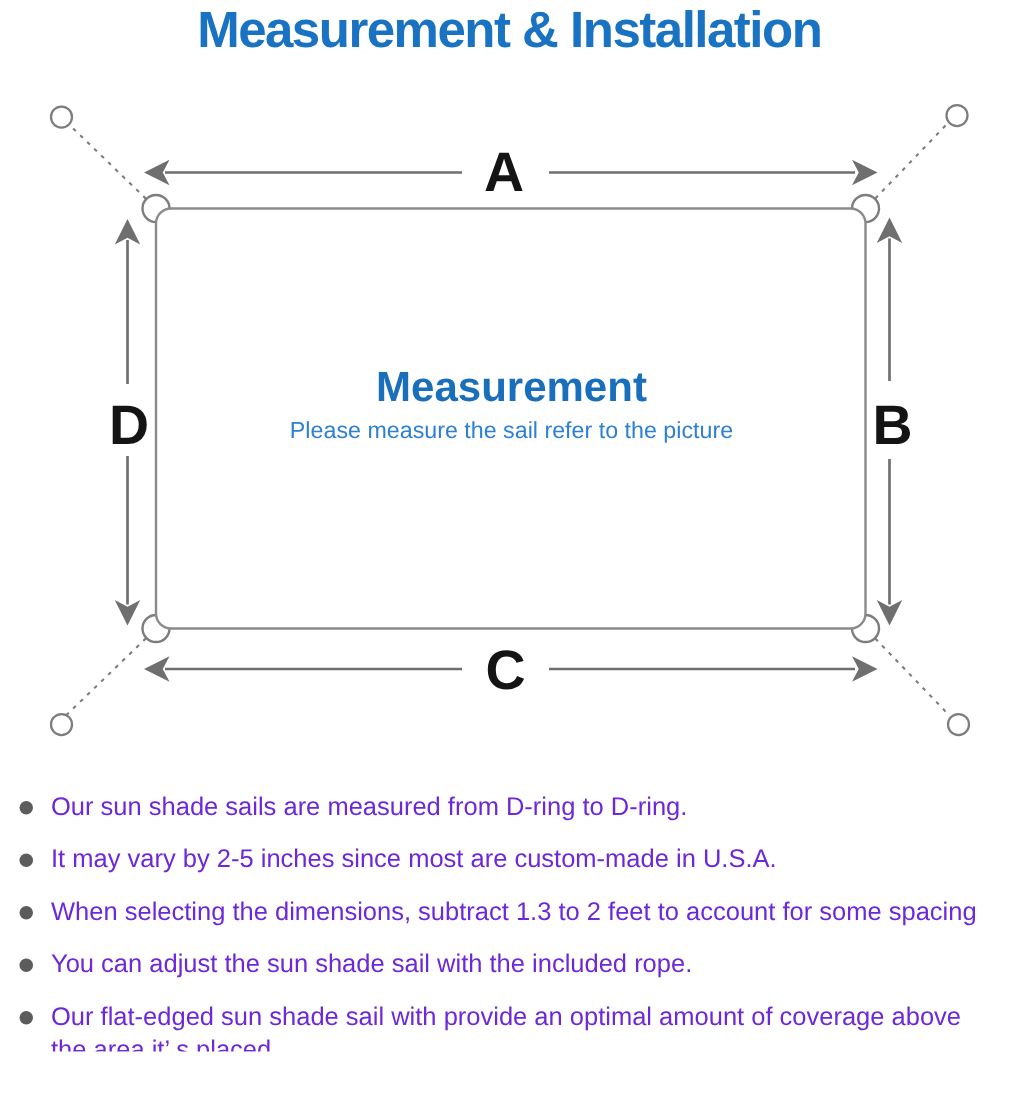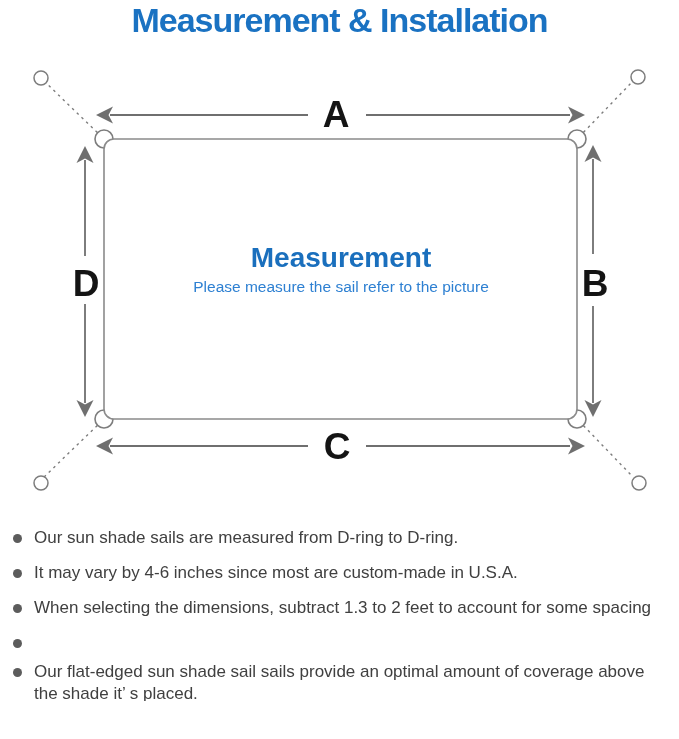--- a/index.html
+++ b/index.html
@@ -24,21 +24,21 @@
   .center-head{font-family:"Liberation Sans",sans-serif;font-size:28px;font-weight:bold;fill:#1a6fbd;}
   .center-sub{font-family:"Liberation Sans",sans-serif;font-size:15.5px;fill:#2e80d2;}
 
   .notes{
     position:absolute;top:527px;left:13px;right:3px;
     margin:0;padding:0;list-style:none;
   }
   .notes li{
     display:flex;align-items:flex-start;
     margin:0 0 13px 0;
-    color:#404040;font-size:17px;line-height:22px;
+    color:#6d28d9;font-size:17px;line-height:22px;
   }
   .dot{
     flex:none;width:9px;height:9px;border-radius:50%;
     background:#5c5c5c;margin:7px 12px 0 0;
   }
   .lines span{display:block;}
 </style>
 </head>
 <body>
 
@@ -112,35 +112,39 @@
     <li>
       <span class="dot"></span>
       <span class="lines">
         <span>Our sun shade sails are measured from D-ring to D-ring.</span>
         <span></span>
       </span>
     </li>
     <li>
       <span class="dot"></span>
       <span class="lines">
-        <span>It may vary by 4-6 inches since most are custom-made in U.S.A.</span>
+        <span>It may vary by 2-5 inches since most are custom-made in U.S.A.</span>
         <span></span>
       </span>
     </li>
     <li>
       <span class="dot"></span>
       <span class="lines">
         <span>When selecting the dimensions, subtract 1.3 to 2 feet to account for some spacing</span>
       </span>
     </li>
     <li>
       <span class="dot"></span>
+      <span class="lines">
+        <span>You can adjust the sun shade sail with the included rope.</span>
+        <span></span>
+      </span>
     </li>
     <li>
       <span class="dot"></span>
       <span class="lines">
-        <span>Our flat-edged sun shade sail sails provide an optimal amount of coverage above</span>
-        <span>the shade it’ s placed.</span>
+        <span>Our flat-edged sun shade sail with provide an optimal amount of coverage above</span>
+        <span>the area it’ s placed.</span>
       </span>
     </li>
   </ul>
 
 </div>
 
 </body></html>

